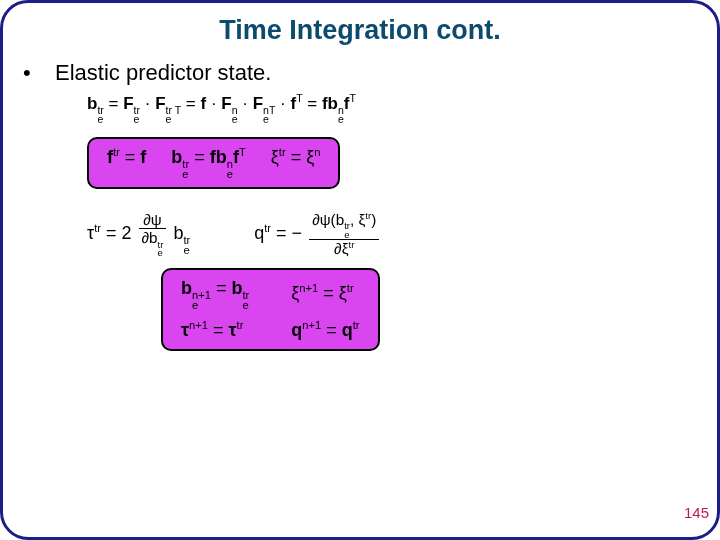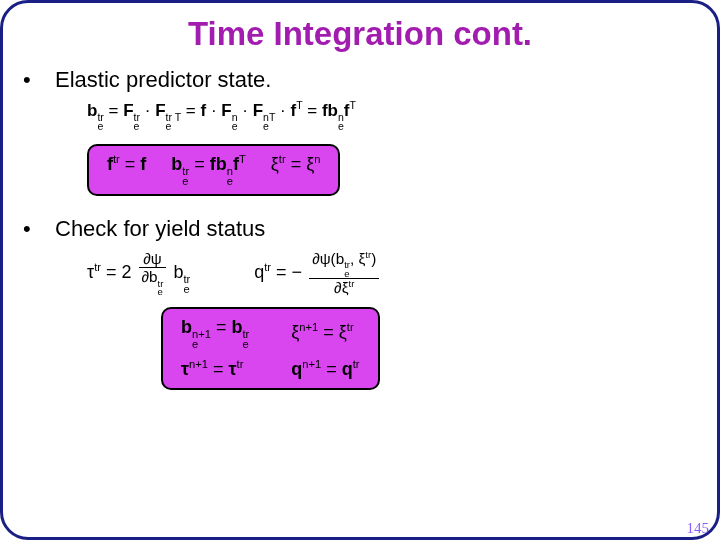--- a/index.html
+++ b/index.html
@@ -16,23 +16,23 @@
     width: 720px;
     height: 540px;
     background: #fff;
     border: 3px solid #1a1f85;
     border-radius: 28px;
     padding: 10px 28px 16px 28px;
   }
   .title {
     text-align: center;
     font-weight: bold;
-    font-size: 33px;
+    font-size: 27px;
     margin: 2px 0 14px 0;
-    color: #a21caf;
+    color: #0c4a6e;
   }
   .bullet1 {
     font-size: 22px;
     margin: 6px 0 8px 0;
     padding-left: 24px;
     text-indent: -16px;
   }
   .bullet1 .dot {
     display: inline-block;
     width: 16px;
@@ -98,24 +98,24 @@
     text-align: center;
     font-size: 0.85em;
     line-height: 1.15;
     margin: 0 2px;
   }
   .frac .num { border-bottom: 1px solid #000; padding: 0 3px; }
   .frac .den { padding: 0 3px; }
   .pagenum {
     position: absolute;
     right: 8px;
-    bottom: 0;
-    font-family: Liberation Serif, serif;
+    bottom: 16px;
+    font-family: Liberation Sans, sans-serif;
     font-size: 15px;
-    color: #8b5cf6;
+    color: #be185d;
   }
 </style>
 </head>
 <body>
 
 <div class="slide">
 
   <div class="title">Time Integration cont.</div>
 
   
@@ -170,23 +170,20 @@
     = <span class="b">fb</span><span class="subsup">
         <span>n</span>
         <span>e</span>
       </span><span class="b">f</span><sup>T</sup>
     &nbsp;&nbsp;&nbsp;
     <span>ξ</span><sup>tr</sup>
     = <span>ξ</span><sup>n</sup>
   </div>
 
   
-  <div class="bullet1">
-    <span class="dot">•</span><span>Check for yield status</span>
-  </div>
 
   <div class="pairrow">
     <span>
       <span class="b">τ</span><sup>tr</sup>
       = <span>2</span>
       <span class="frac">
         <span class="num">∂ψ</span>
         <span class="den">∂<span class="b">b</span><span class="subsup">
               <span>tr</span>
               <span>e</span>

